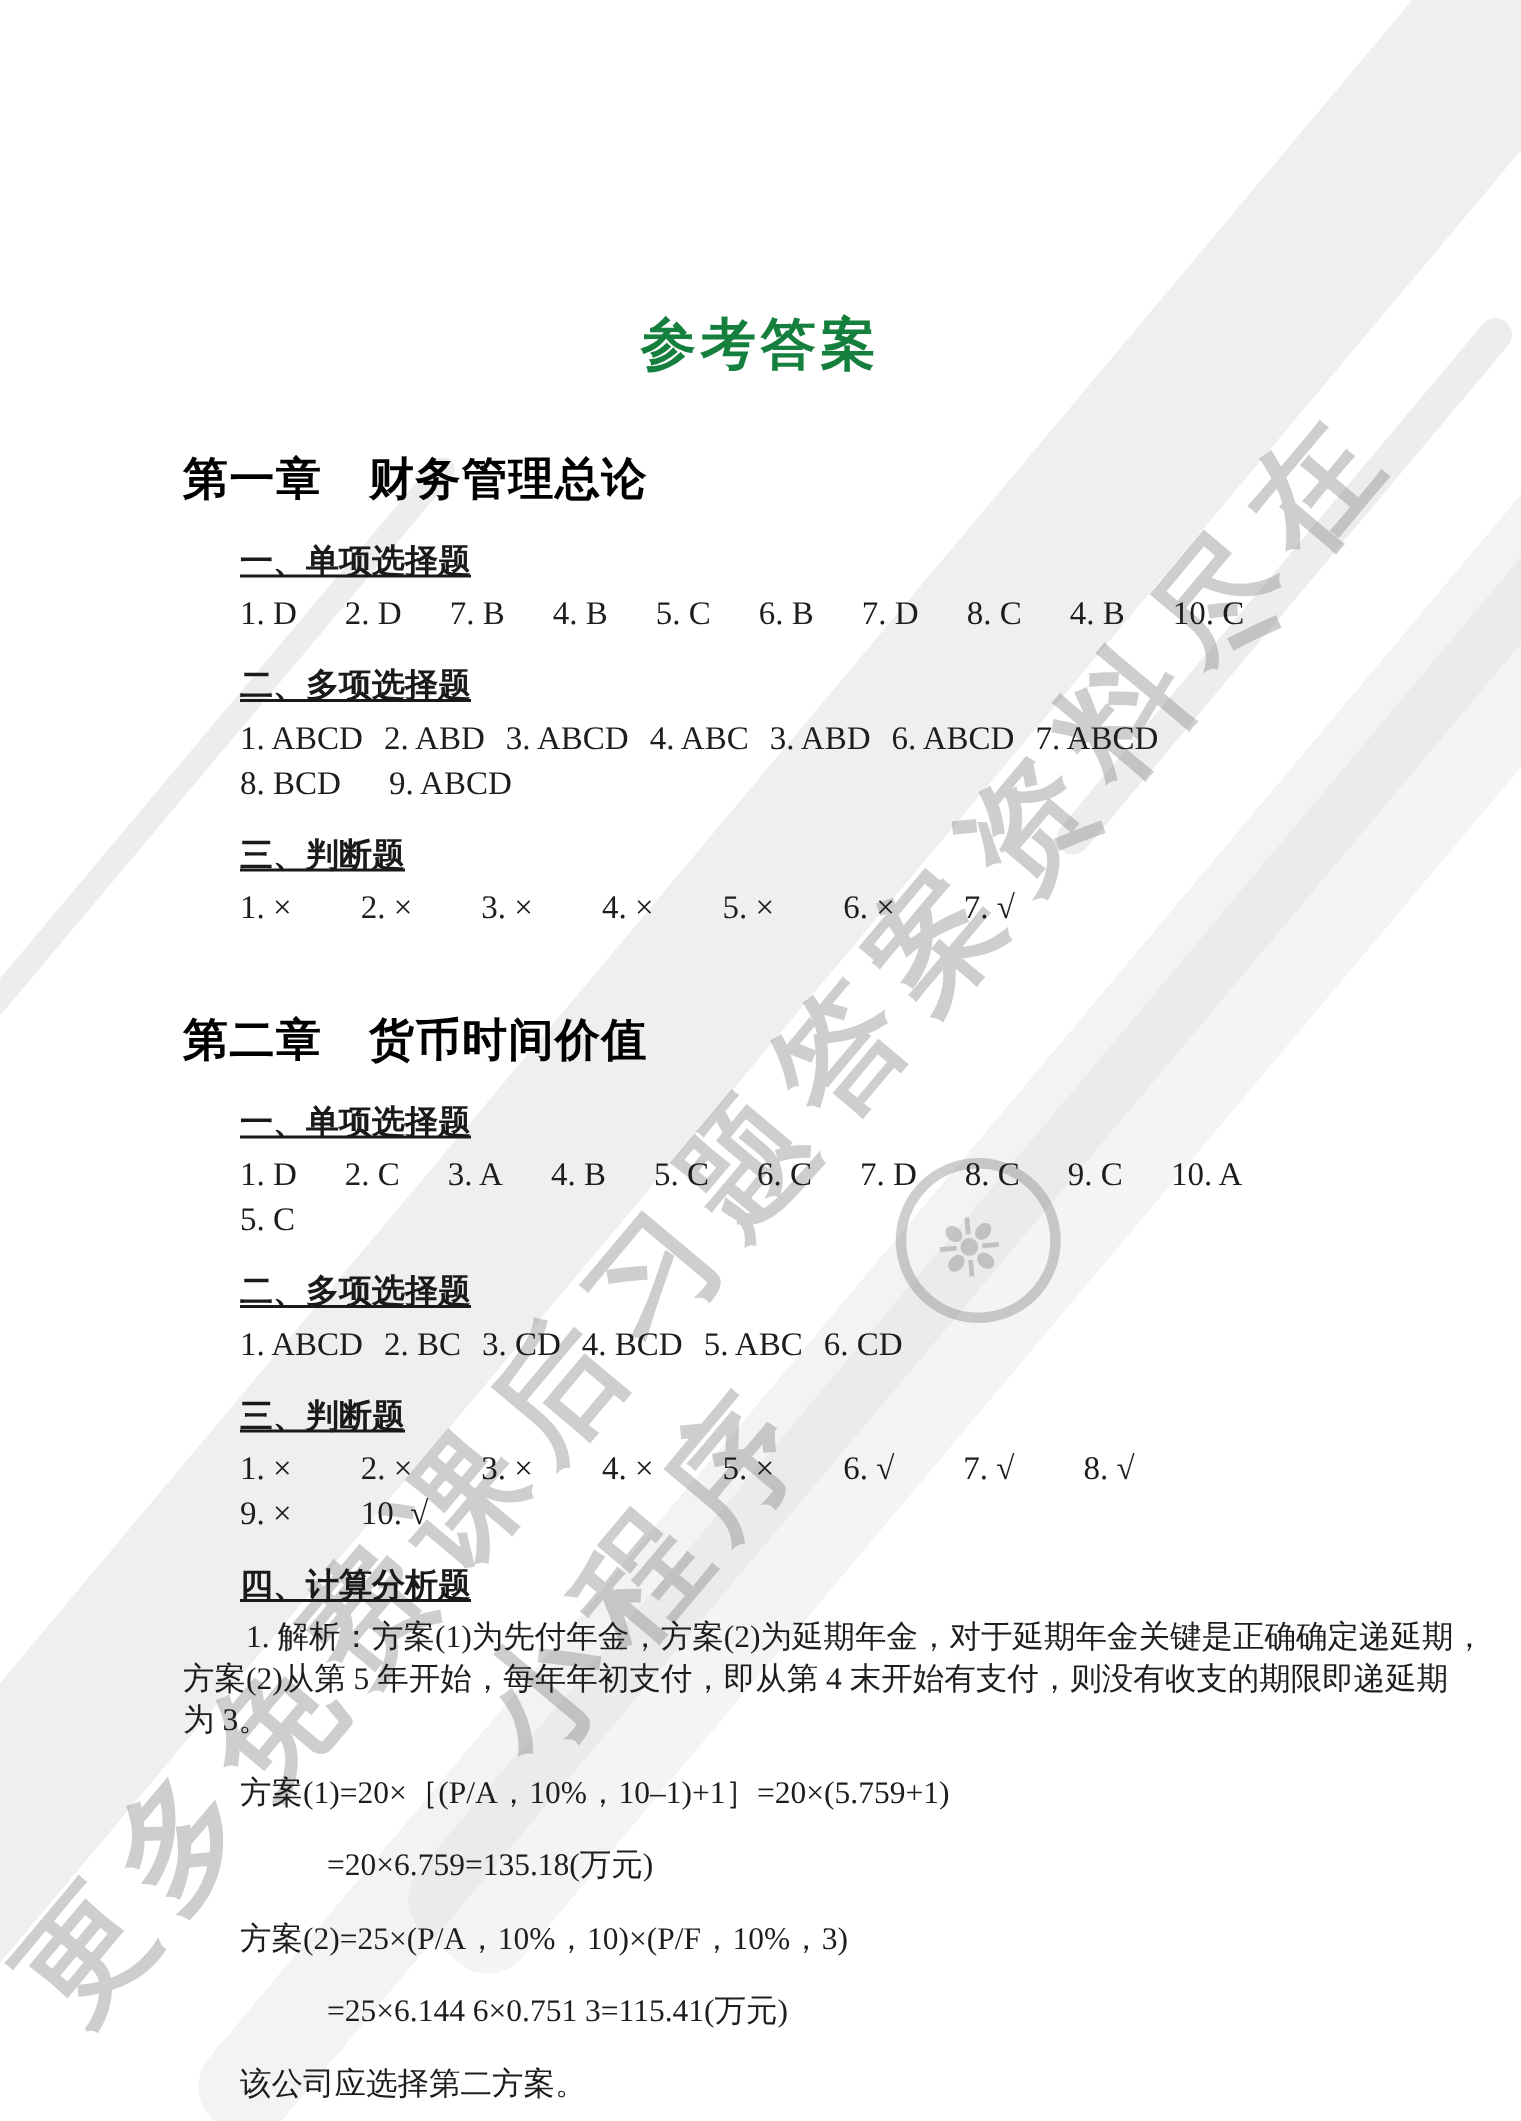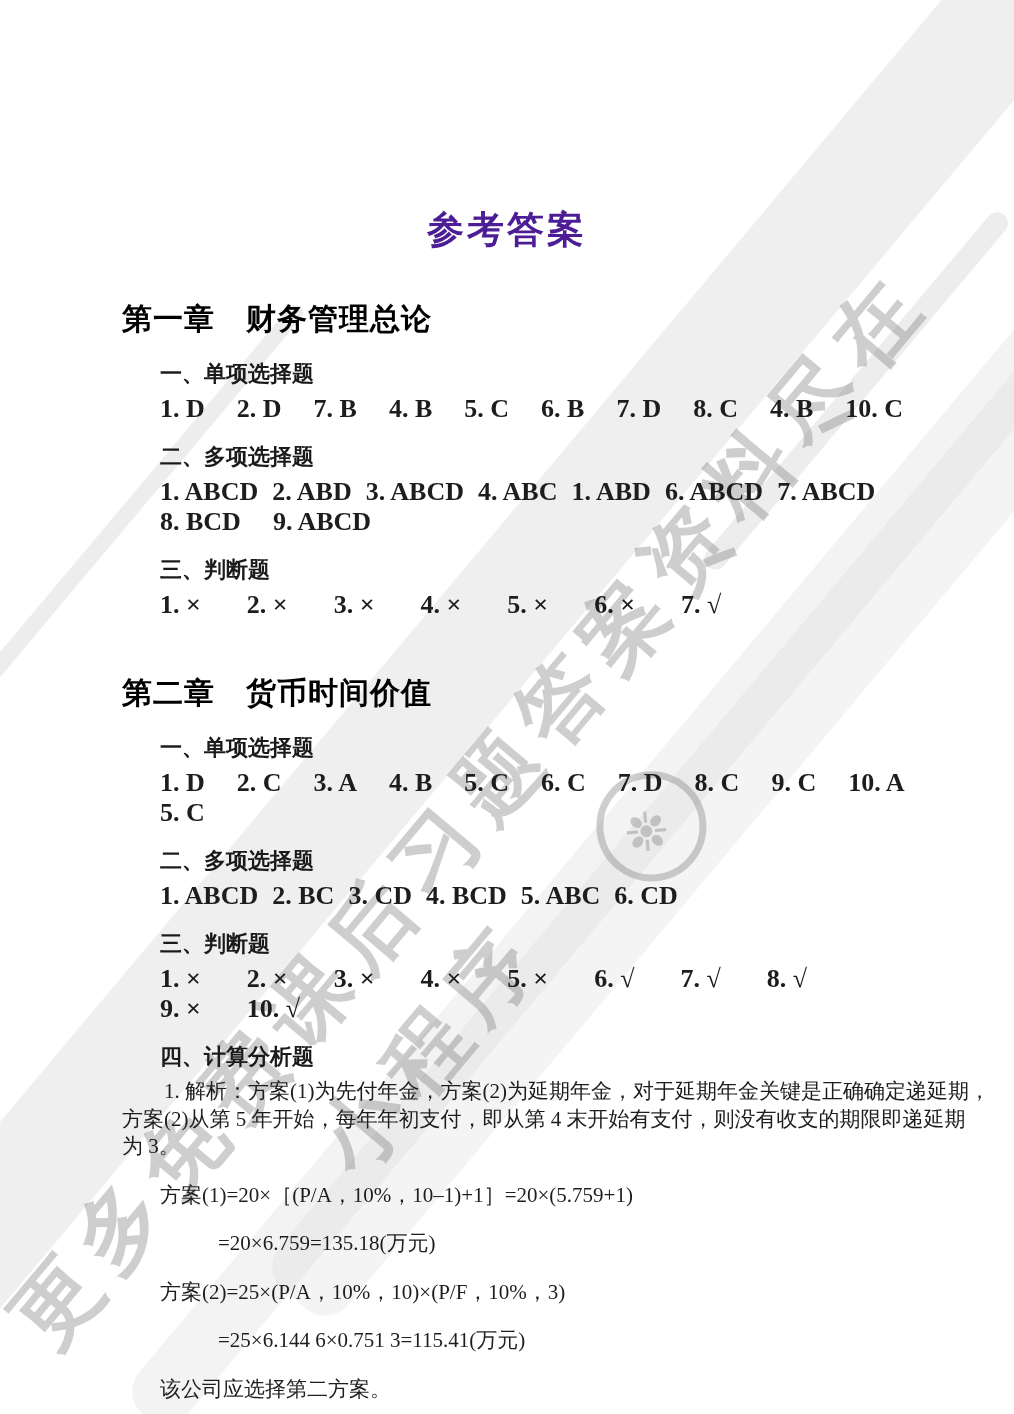--- a/index.html
+++ b/index.html
@@ -31,37 +31,37 @@
     display:inline-block;width:96px;height:96px;margin-left:110px;
     border:7px solid rgba(125,125,125,.38);border-radius:50%;
     text-align:center;line-height:96px;font-size:54px;vertical-align:-18px;
   }
   
   .content{position:relative;z-index:1;padding:0 122px;}
   .doc-title{
     margin:205px 0 0;
     font-family:"Liberation Sans","DejaVu Sans",sans-serif;
     font-size:37px;font-weight:bold;letter-spacing:3px;
-    text-align:center;color:#4c1d95;
+    text-align:center;color:#15803d;
   }
   .chapter{
     margin:44px 0 0;
     font-family:"Liberation Sans","DejaVu Sans",sans-serif;
     font-size:30px;font-weight:bold;letter-spacing:1px;color:#000000;
   }
   .ch2{margin-top:54px;}
   .sec{
     margin:19px 0 6px;padding-left:38px;
     font-family:"Liberation Sans","DejaVu Sans",sans-serif;
-    font-size:22px;font-weight:bold;color:#1a1a1a;
+    font-size:22px;font-weight:bold;color:#1a1a1a;text-decoration:underline;
   }
   .row{
     display:flex;flex-wrap:nowrap;align-items:center;
     padding-left:38px;margin:2px 0 0;
-    font-size:26px;line-height:28px;white-space:nowrap;font-weight:bold;
+    font-size:22px;line-height:28px;white-space:nowrap;
   }
   .gap-sc{column-gap:32px;}
   .gap-mc{column-gap:14px;}
   .gap-tf{column-gap:46px;}
   .para,.formula{font-size:21px;line-height:27.5px;white-space:nowrap;}
   .indent-first{padding-left:42px;}
   .ind-a{padding-left:38px;}
   .ind-b{padding-left:96px;}
   .para{margin:0;}
   .analysis{margin-top:4px;}
@@ -101,21 +101,21 @@
           <span>4. B</span>
           <span>10. C</span>
         </div>
 
       <h3 class="sec">二、多项选择题</h3>
       <div class="row gap-mc">
           <span>1. ABCD</span>
           <span>2. ABD</span>
           <span>3. ABCD</span>
           <span>4. ABC</span>
-          <span>1. ABD</span>
+          <span>3. ABD</span>
           <span>6. ABCD</span>
           <span>7. ABCD</span>
         </div>
       <div class="row gap-sc">
           <span>8. BCD</span>
           <span>9. ABCD</span>
         </div>
 
       <h3 class="sec">三、判断题</h3>
       <div class="row gap-tf">

